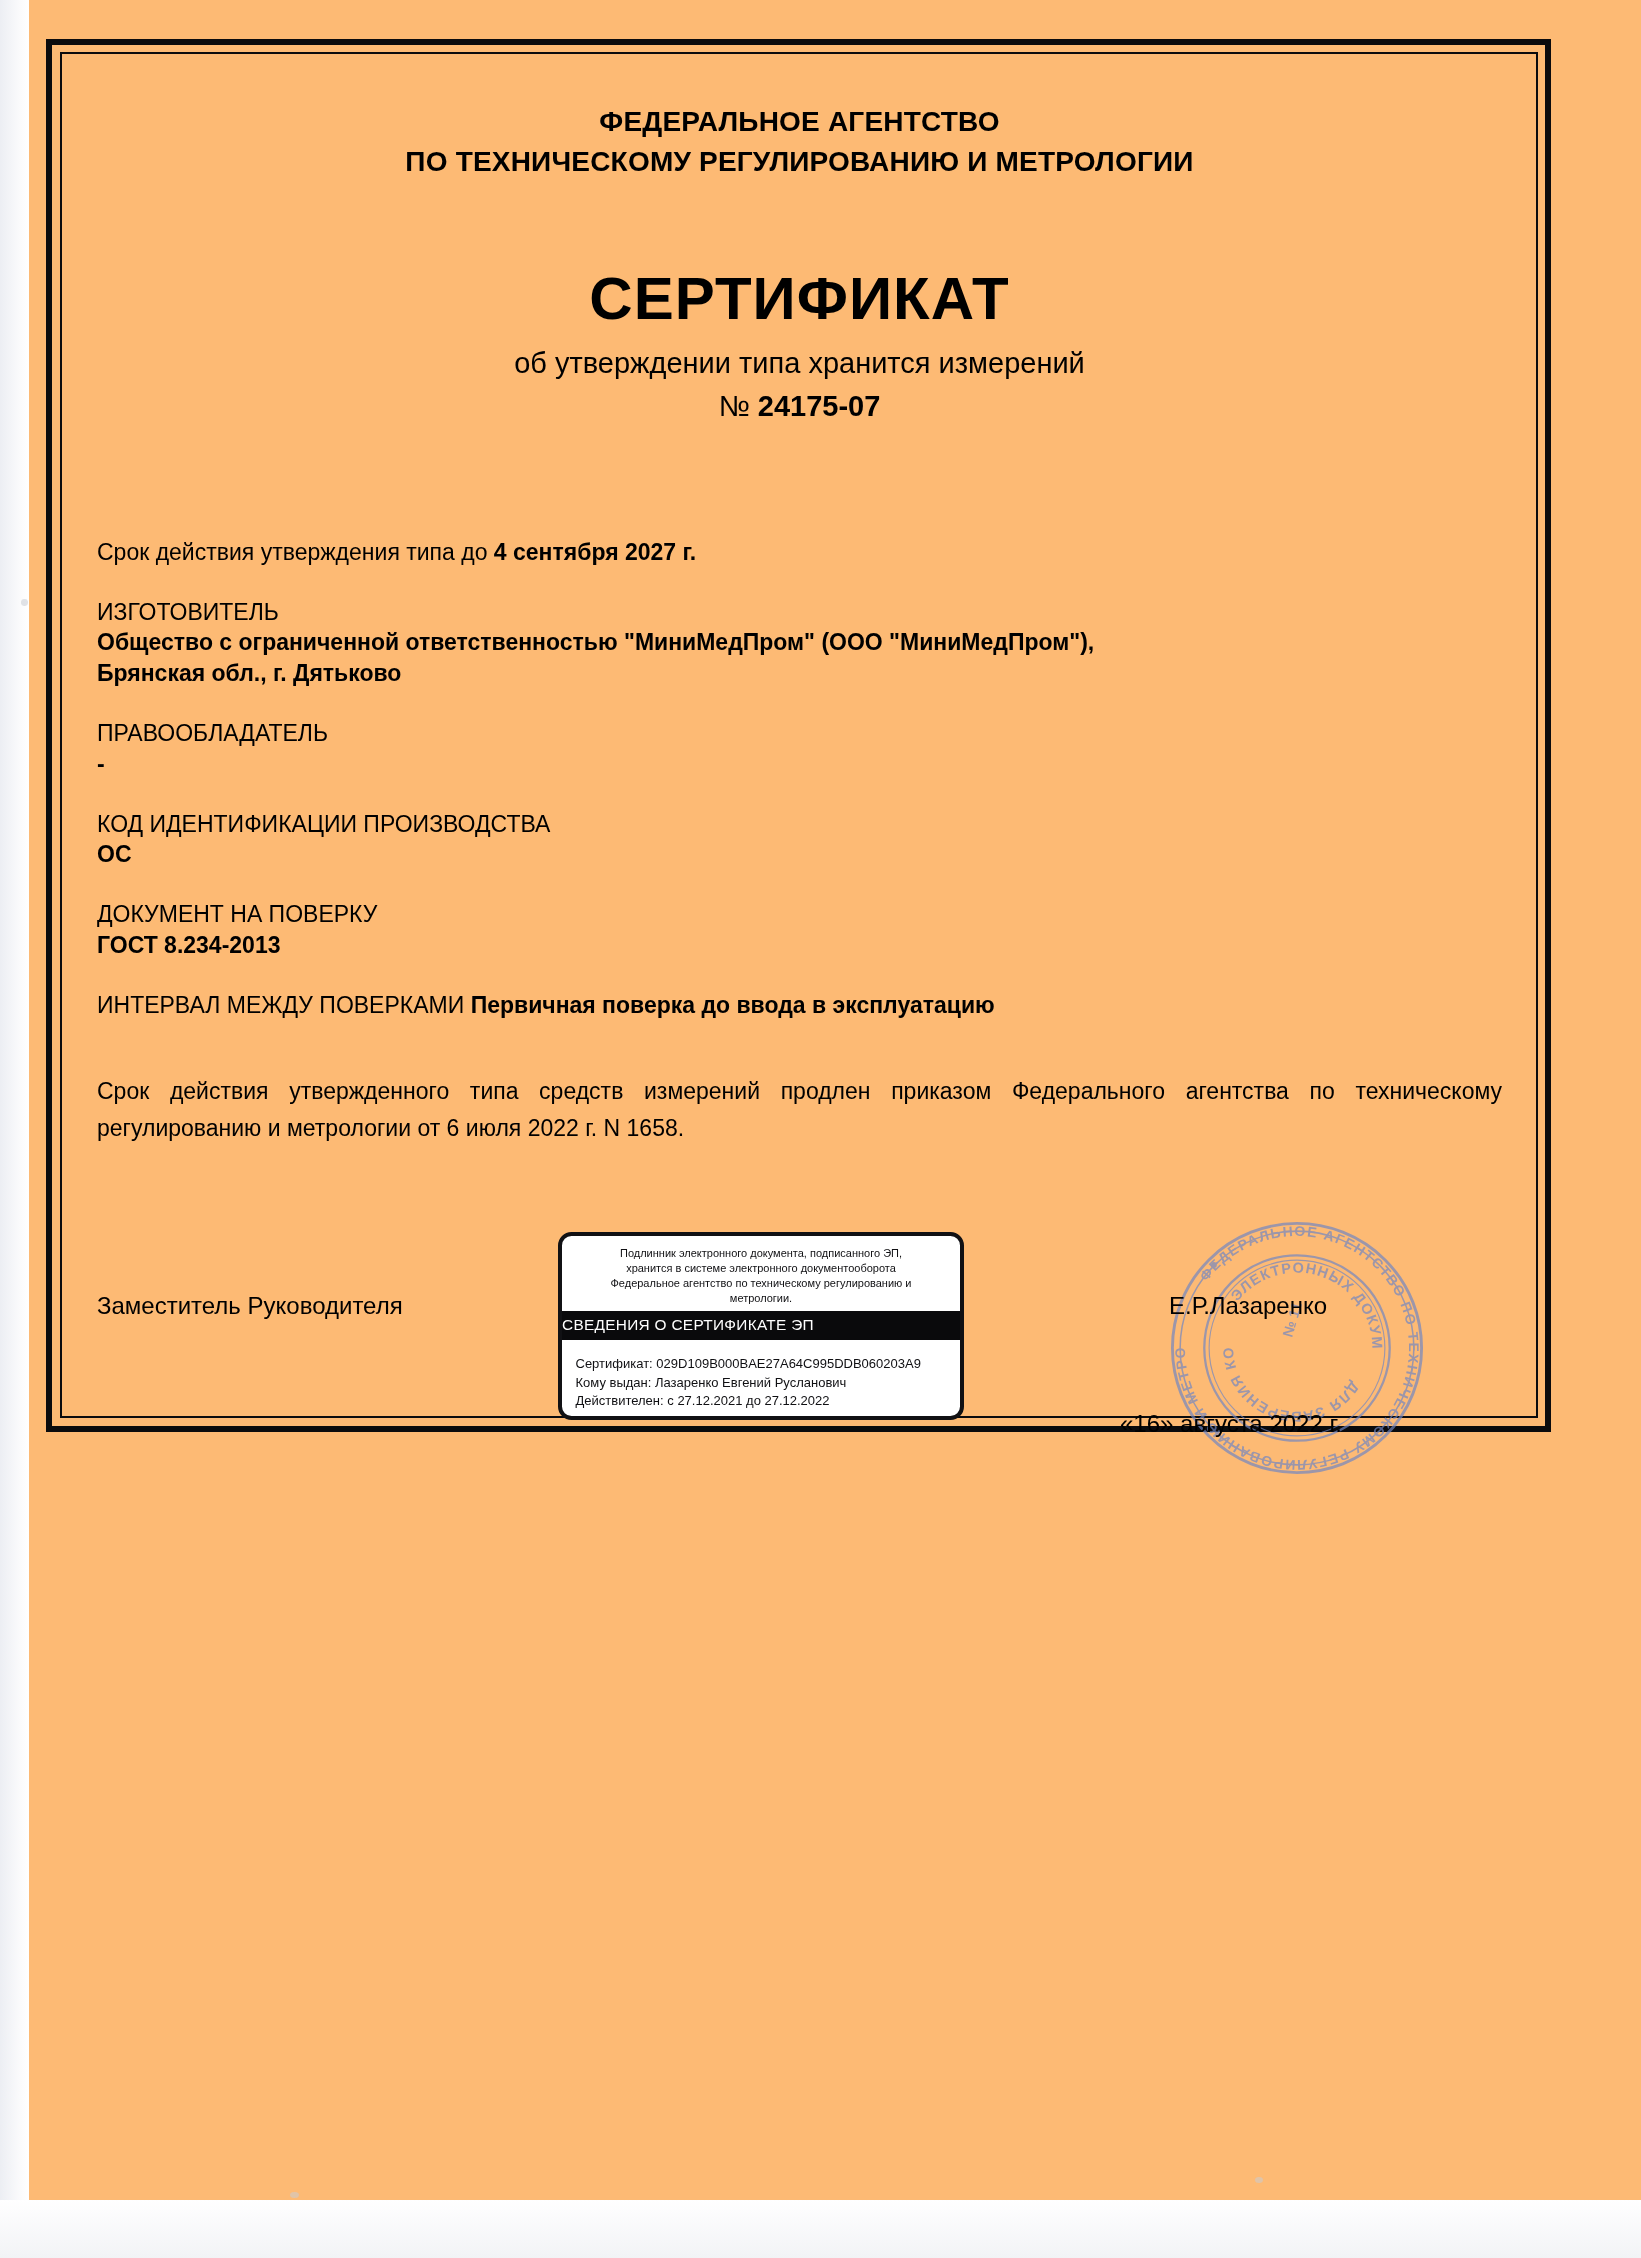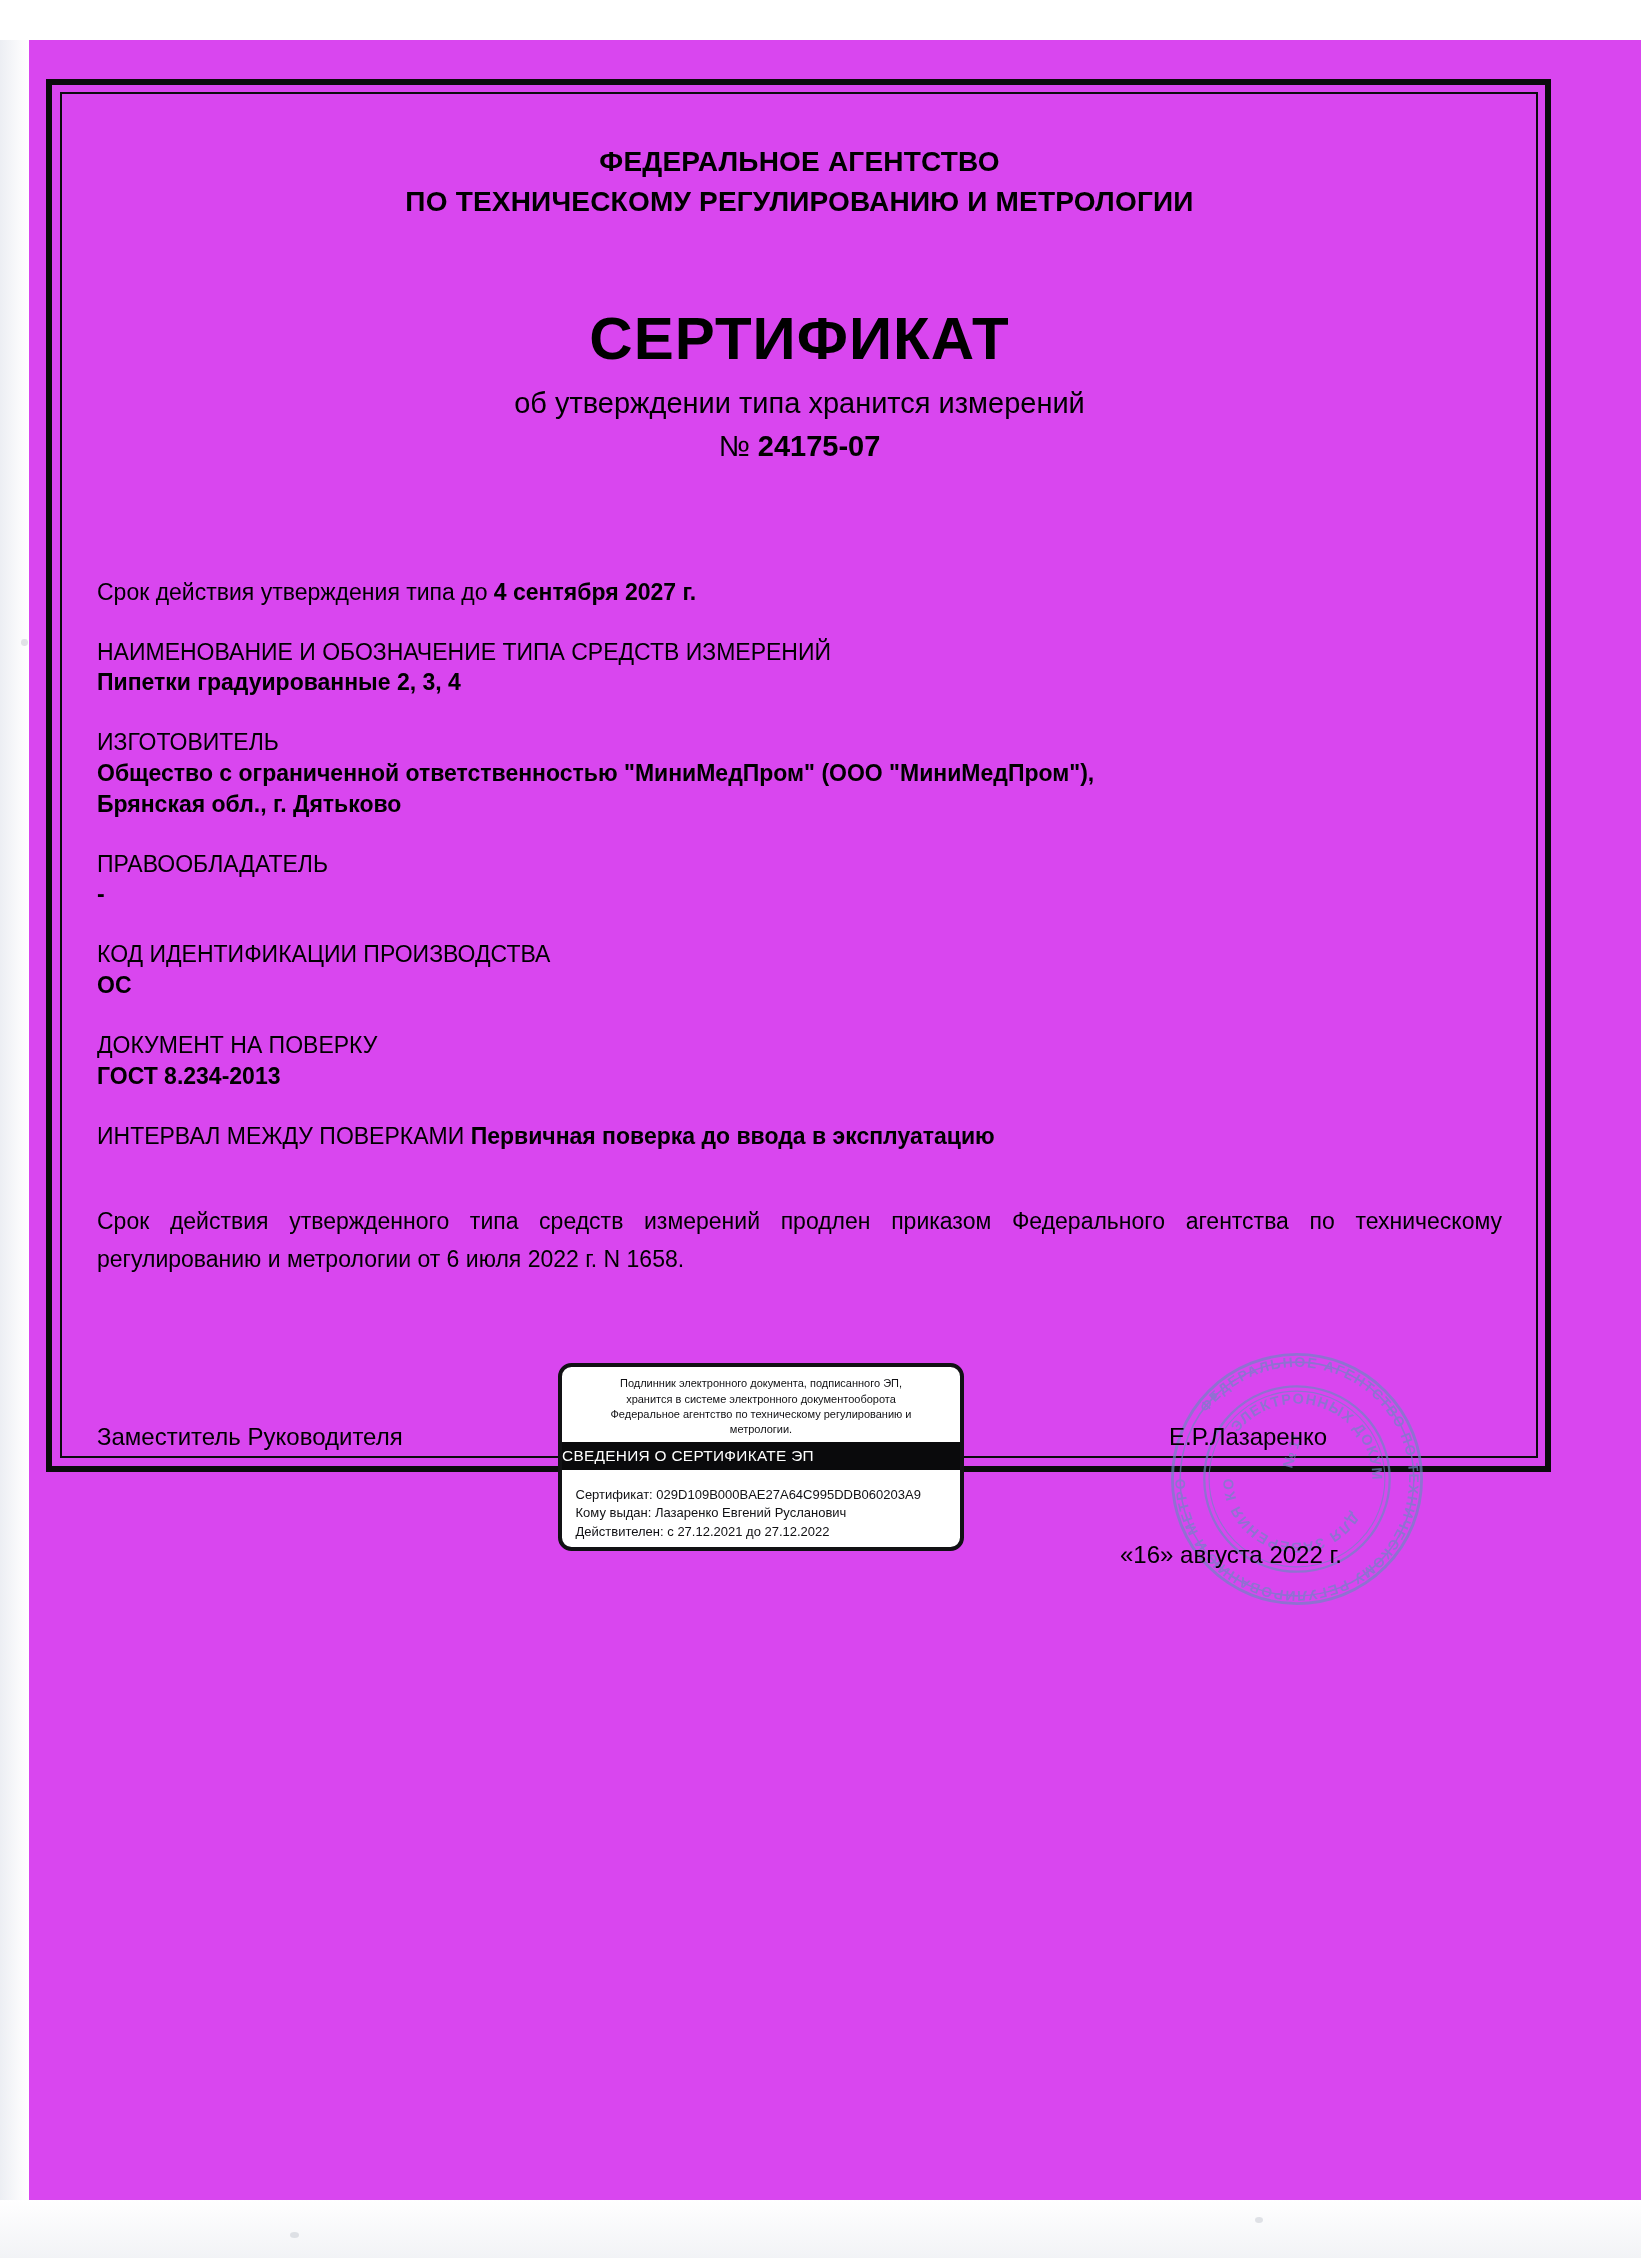--- a/index.html
+++ b/index.html
@@ -13,22 +13,21 @@
     font-family: "Liberation Sans", sans-serif;
     color: #000000;
     position: relative;
     overflow: hidden;
   }
 
   
   .page {
     position: absolute;
     inset: 0;
-    background: #d946ef;
-    margin-top: 40px;
+    background: #fdba74;
   }
   .scan-tint {
     position: absolute;
     left: 0; top: 0;
     width: 29px; height: 100%;
     background: linear-gradient(to right, #eceef3 0%, #fbfbfc 70%, #ffffff 100%);
     pointer-events: none;
   }
   .scan-tint-bottom {
     position: absolute;
@@ -236,24 +235,20 @@
     <div class="cert-num">
       <span>№ </span><span class="num">24175-07</span>
     </div>
 
     <div class="body-block">
 
       <div class="field">
         <span class="inline-label">Срок действия утверждения типа до </span><span class="inline-value">4 сентября 2027 г.</span>
       </div>
 
-      <div class="field">
-        <span class="label">НАИМЕНОВАНИЕ И ОБОЗНАЧЕНИЕ ТИПА СРЕДСТВ ИЗМЕРЕНИЙ</span>
-        <span class="value">Пипетки градуированные 2, 3, 4</span>
-      </div>
 
       <div class="field">
         <span class="label">ИЗГОТОВИТЕЛЬ</span>
         <span class="value">Общество с ограниченной ответственностью "МиниМедПром" (ООО "МиниМедПром"),</span>
         <span class="value">Брянская обл., г. Дятьково</span>
       </div>
 
       <div class="field">
         <span class="label">ПРАВООБЛАДАТЕЛЬ</span>
         <span class="value dash">-</span>

